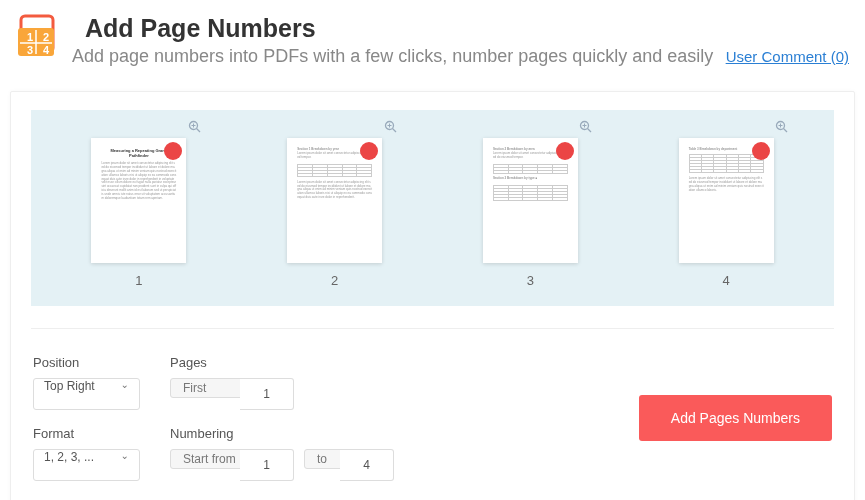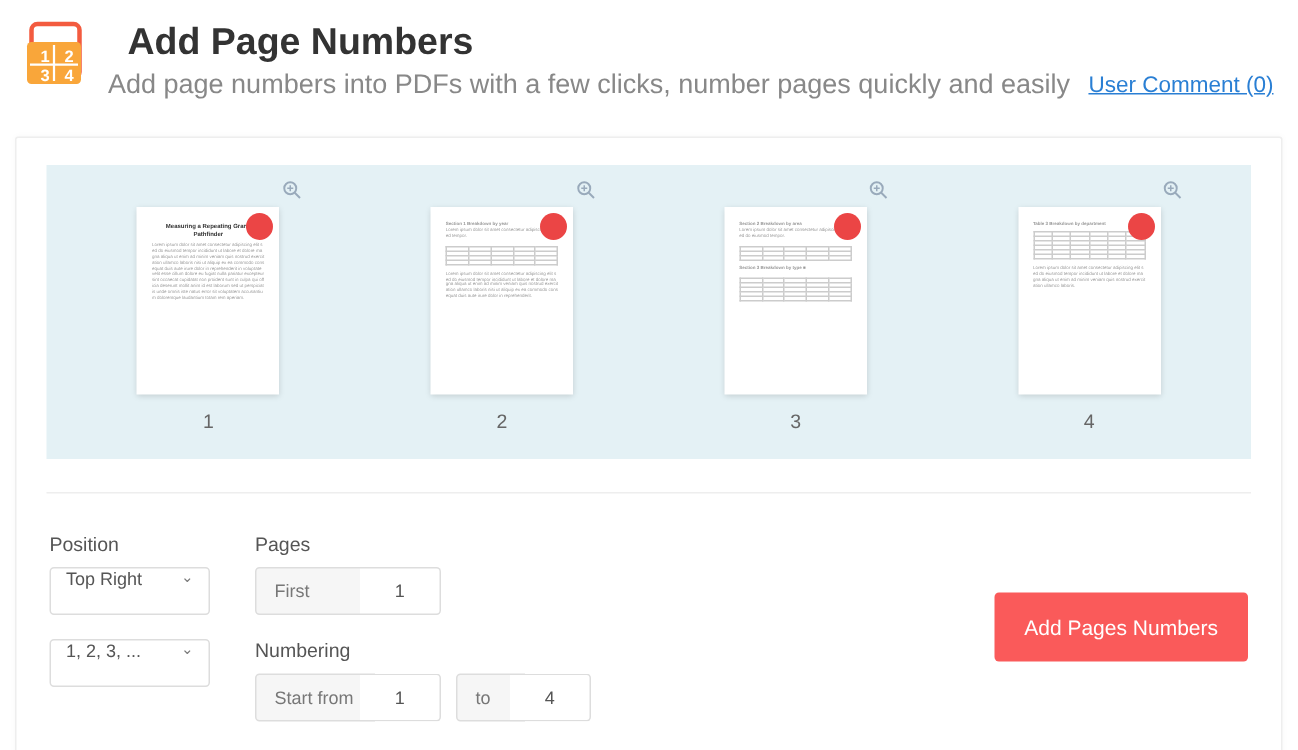--- a/index.html
+++ b/index.html
@@ -146,21 +146,21 @@
   }
   .chev { color: #777; font-size: 10px; }
   .input-group {
     display: flex;
     gap: 10px;
   }
   .prefix-box {
     border: 1px solid #ddd;
     background: #f6f6f6;
     border-radius: 3px 0 0 3px;
-    height: 32px;
+    height: 20px;
     padding: 0 12px;
     font-size: 12px;
     color: #777;
     display: flex;
     align-items: center;
     min-width: 80px;
   }
   .num-input {
     border: 1px solid #ddd;
     border-left: none;
@@ -173,21 +173,21 @@
     margin-left: -10px;
   }
   .input-pair { display: flex; }
   .spacer-col { flex: 1; }
   .primary-btn {
     background: #fa5a5a;
     color: #fff;
     border: none;
     border-radius: 3px;
     font-size: 14px;
-    padding: 15px 20px;
+    padding: 15px 32px;
     cursor: pointer;
     align-self: center;
     margin-top: 0;
   }
   .row-gap { height: 16px; }
   hr { border: none; border-top: 1px solid #eee; margin: 22px 0 0 0; }
 </style>
 </head>
 <body>
 
@@ -437,20 +437,21 @@
 
   <div class="controls">
 
     <div class="ctrl-block">
       <div class="ctrl-label">Position</div>
       <div class="select-box">
         <span>Top  Right</span>
         <span class="chev">⌄</span>
       </div>
       <div class="row-gap"></div>
+      <div class="ctrl-label">Format</div>
       <div class="select-box">
         <span>1, 2, 3, ...</span>
         <span class="chev">⌄</span>
       </div>
     </div>
 
     <div class="ctrl-block">
       <div class="ctrl-label">Pages</div>
       <div class="input-pair">
         <div class="prefix-box">First</div>

